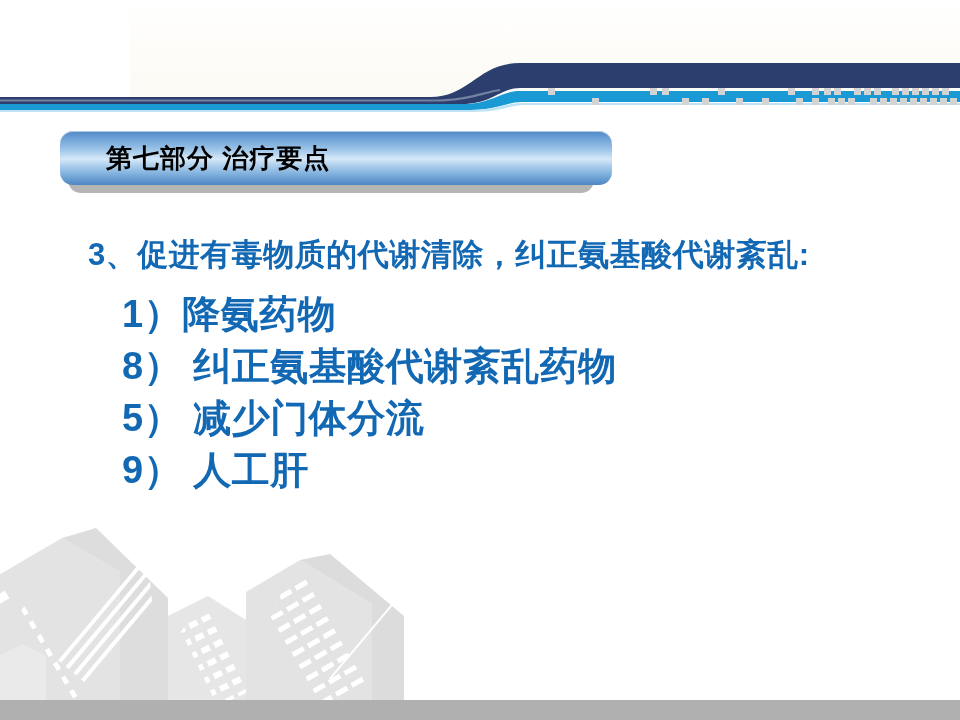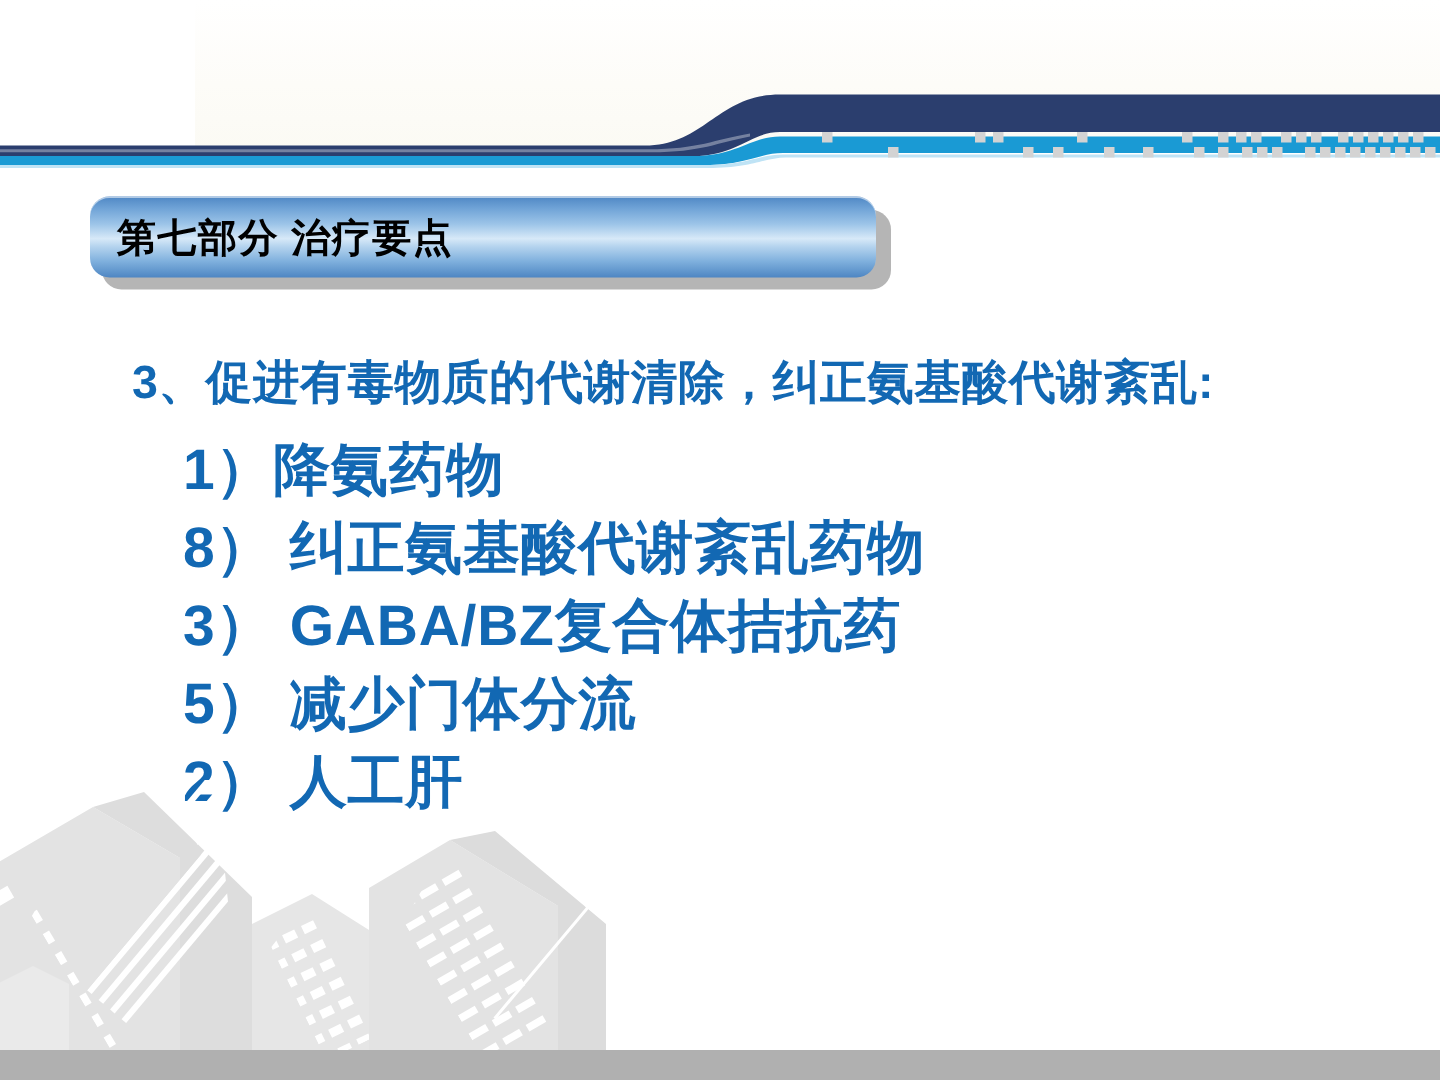--- a/index.html
+++ b/index.html
@@ -103,20 +103,21 @@
         #4f87c4 0%,
         #6ea2d6 14%,
         #9cc4e8 34%,
         #d7e9f8 52%,
         #b4d3ee 62%,
         #7fb0dd 80%,
         #4e86c3 100%);
     box-shadow: inset 0 1px 0 rgba(255,255,255,.55);
     display: flex;
     align-items: center;
+    padding-left: 28px;
   }
   .banner-title {
     margin-left: 18px;
     font-size: 26px;
     font-weight: bold;
     color: #000000;
     letter-spacing: 1px;
     white-space: nowrap;
   }
 
@@ -217,23 +218,22 @@
     <div class="banner">
       <span class="banner-title">第七部分  治疗要点</span>
     </div>
   </div>
 
   <div class="content">
     <p class="lead">3、促进有毒物质的代谢清除，纠正氨基酸代谢紊乱:</p>
     <ul class="list">
       <li>1）降氨药物</li>
       <li>8） 纠正氨基酸代谢紊乱药物</li>
-      <li>3） GABA/BZ复合体拮抗药</li>
       <li>5） 减少门体分流</li>
-      <li>2） 人工肝</li>
+      <li>9） 人工肝</li>
     </ul>
   </div>
 
   <svg class="city" viewBox="0 0 420 180" preserveAspectRatio="none">
     <defs>
       <clipPath id="twrA">
         <polygon points="-10,60 62,18 120,52 120,180 -10,180"></polygon>
       </clipPath>
       <clipPath id="twrB">
         <polygon points="120,52 62,18 96,8 168,78 168,180 120,180"></polygon>

